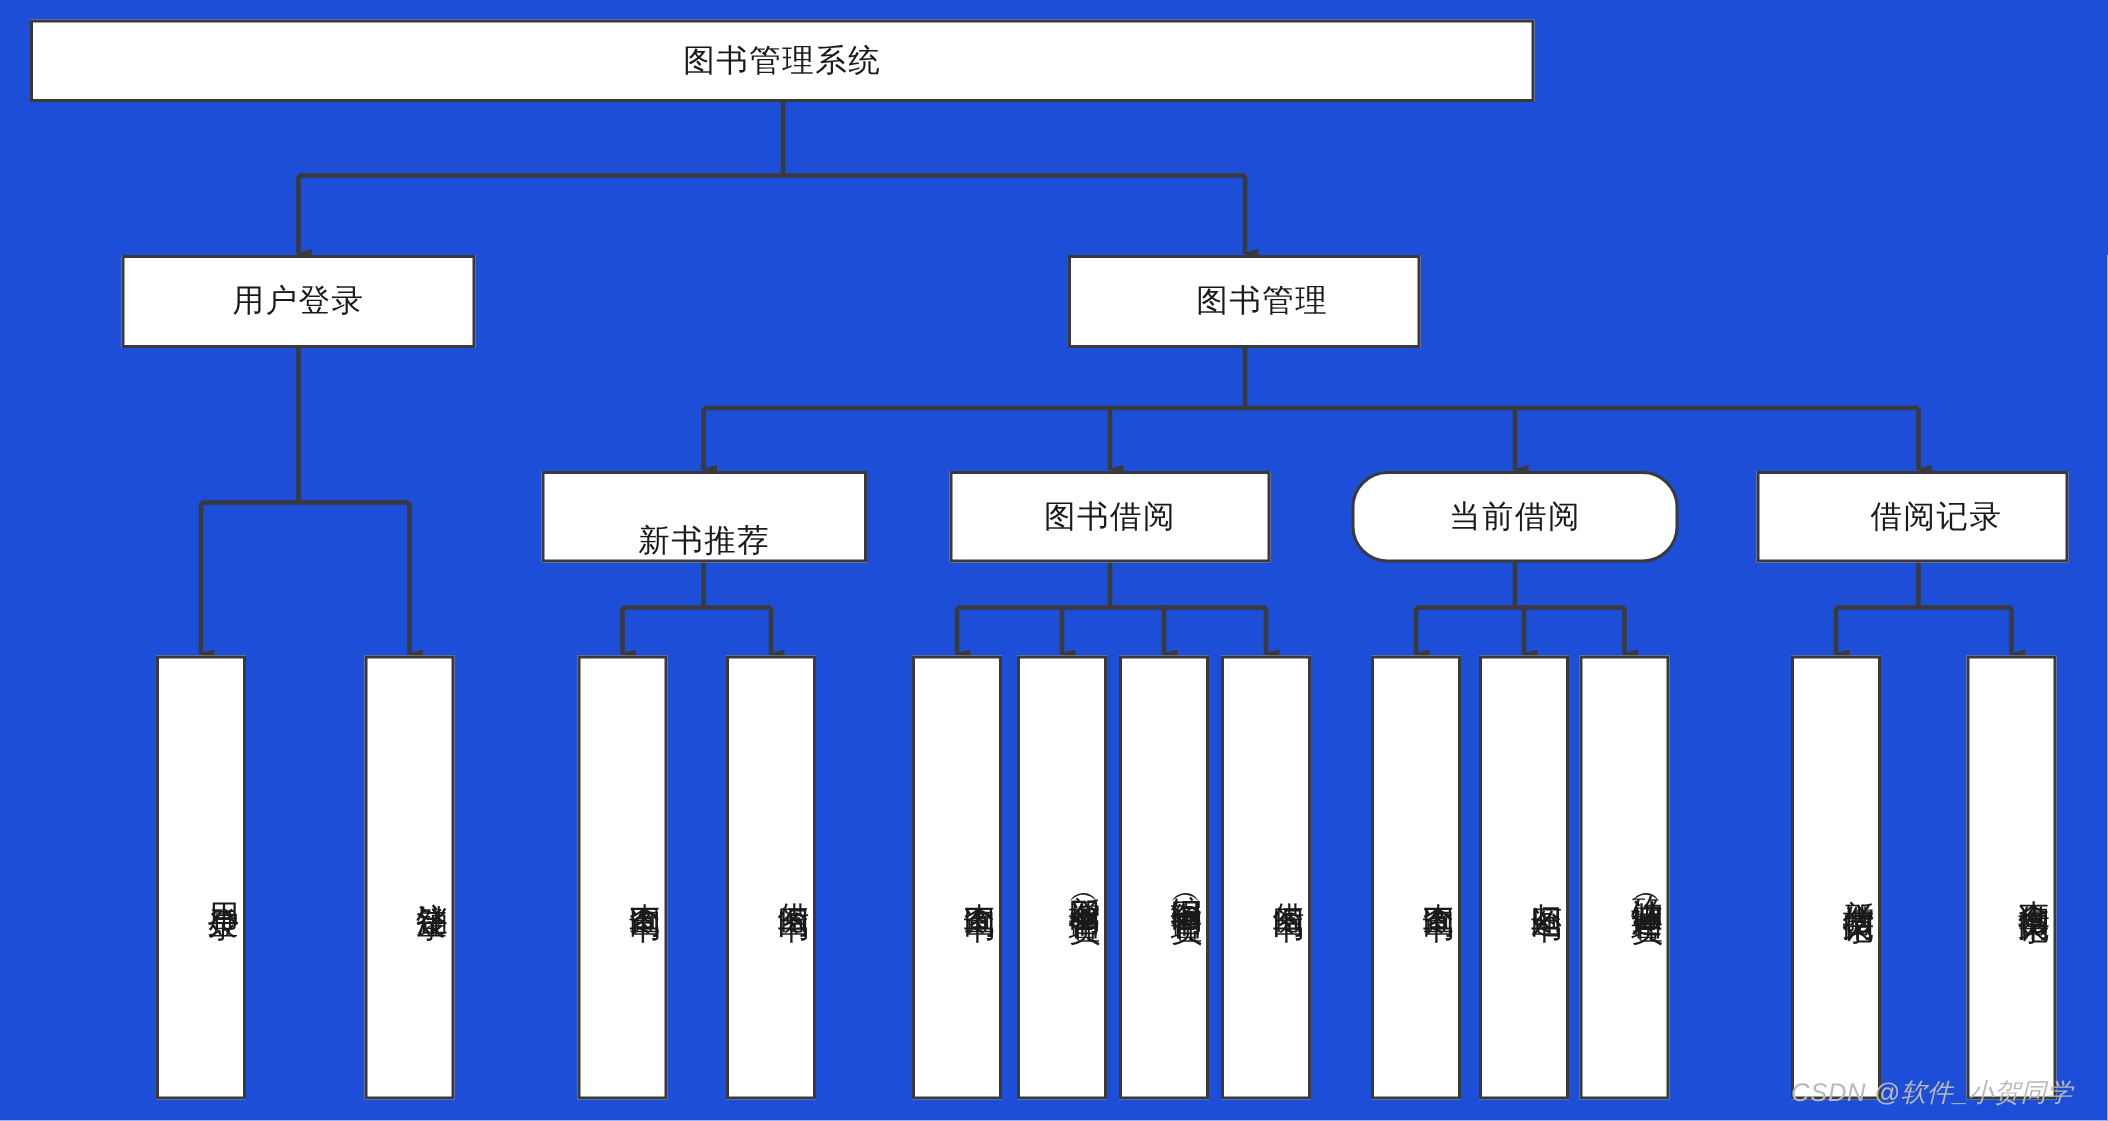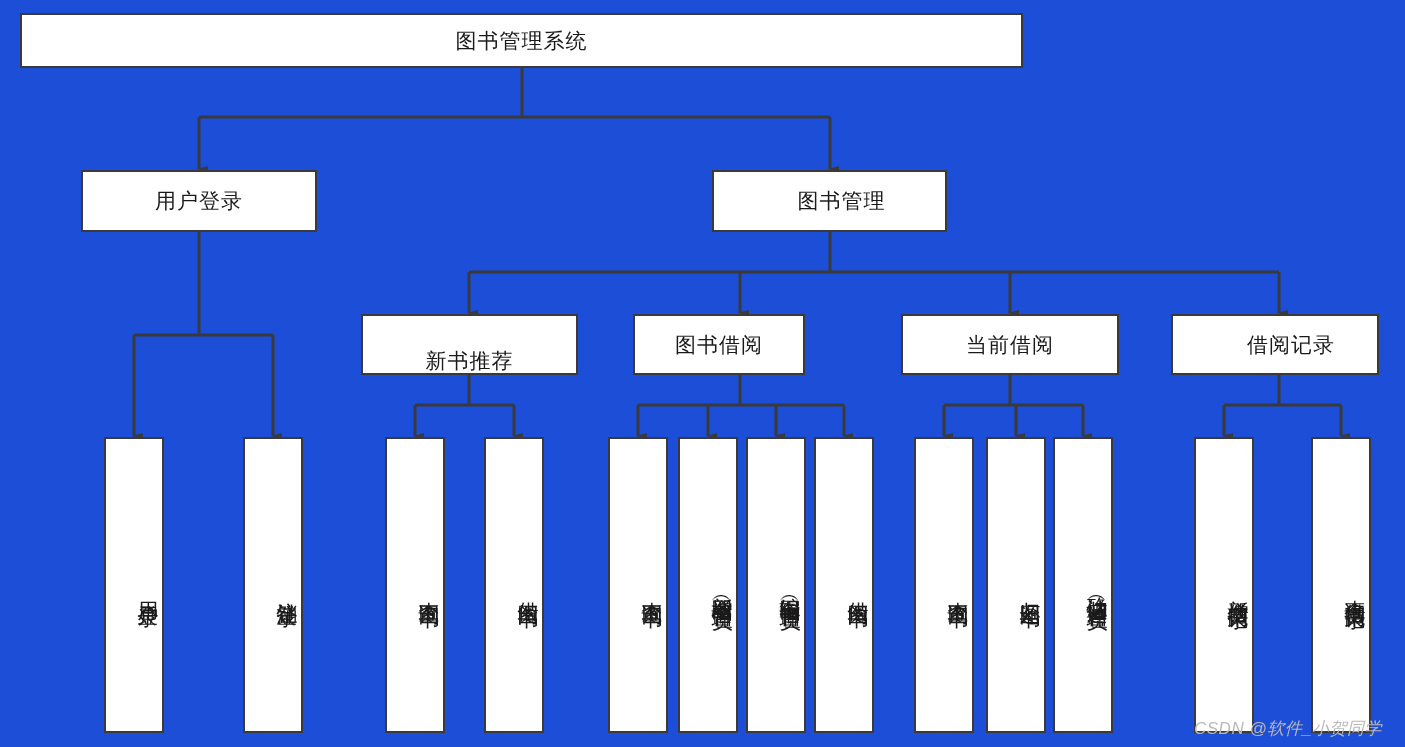--- a/index.html
+++ b/index.html
@@ -117,24 +117,24 @@
       </div>
       <div class="node horiz" style="left: 81px; top: 170px; width: 236px; height: 62px;">
         <span class="hlabel">用户登录</span>
       </div>
       <div class="node horiz" style="left: 712px; top: 170px; width: 235px; height: 62px; padding-left: 24px;">
         <span class="hlabel">图书管理</span>
       </div>
       <div class="node horiz" style="left: 361px; top: 314px; width: 217px; height: 61px; align-items: flex-end;">
         <span class="hlabel">新书推荐</span>
       </div>
-      <div class="node horiz" style="left: 633px; top: 314px; width: 172px; height: 61px;">
+      <div class="node horiz" style="left: 633px; top: 314px; width: 214px; height: 61px;">
         <span class="hlabel">图书借阅</span>
       </div>
-      <div class="node horiz" style="left: 901px; top: 314px; width: 218px; height: 61px;">
+      <div class="node horiz" style="left: 901px; top: 314px; width: 218px; height: 61px; border-radius: 24px;">
         <span class="hlabel">当前借阅</span>
       </div>
       <div class="node horiz" style="left: 1171px; top: 314px; width: 208px; height: 61px; padding-left: 32px;">
         <span class="hlabel">借阅记录</span>
       </div>
       <div class="node vert" style="left: 104px; top: 437px; width: 60px; height: 296px;">
         <span class="vlabel">用户登录</span>
       </div>
       <div class="node vert" style="left: 243px; top: 437px; width: 60px; height: 296px;">
         <span class="vlabel">注销登录</span>

